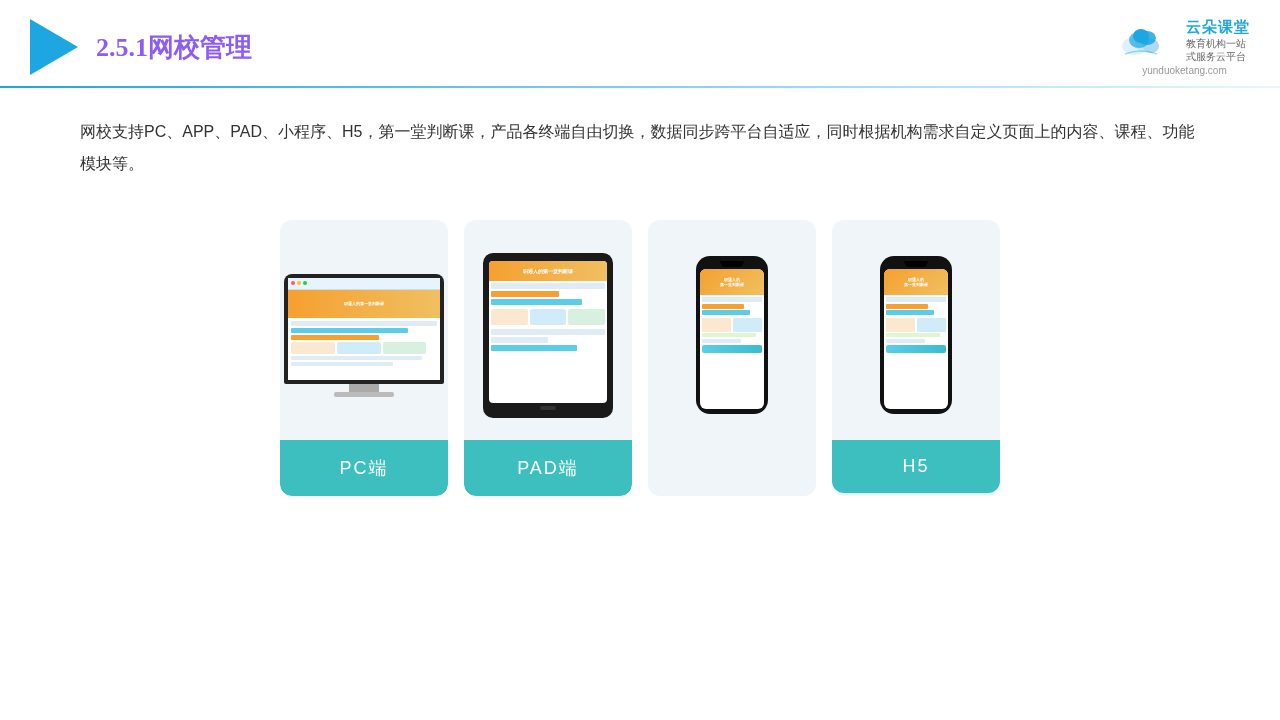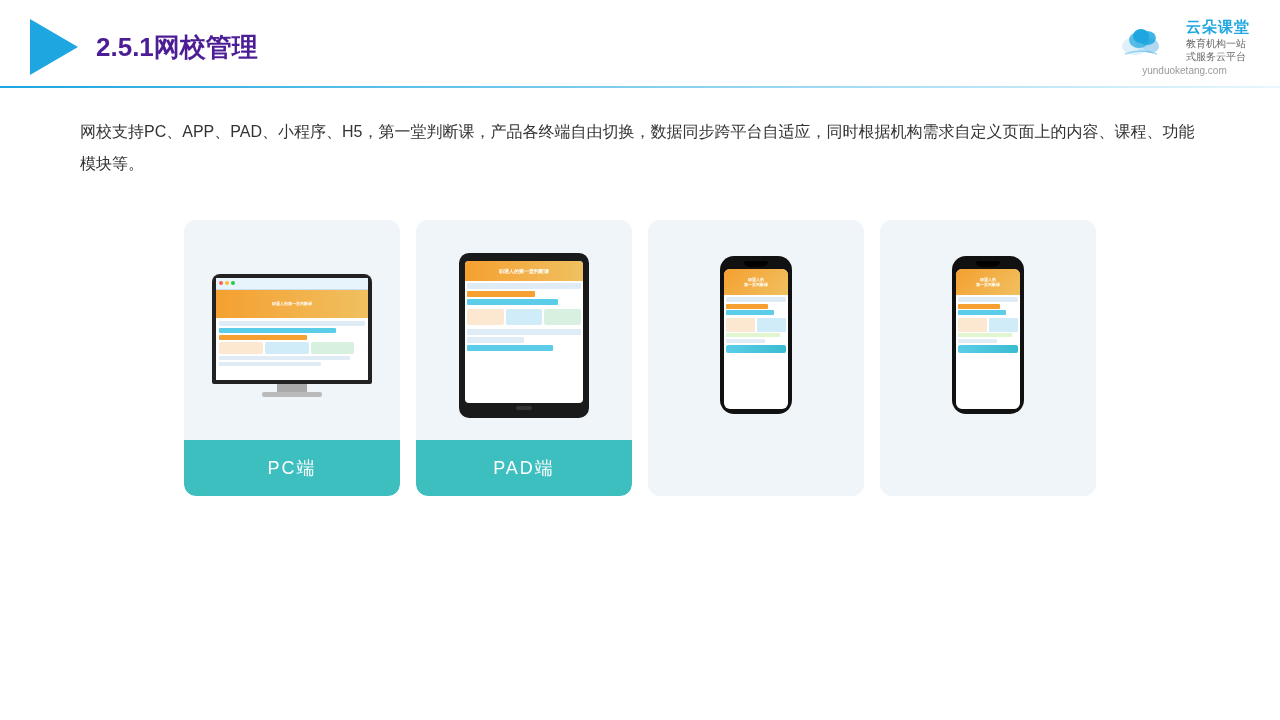--- a/index.html
+++ b/index.html
@@ -26,21 +26,22 @@
     .logo-triangle {
       width: 0;
       height: 0;
       border-top: 28px solid transparent;
       border-bottom: 28px solid transparent;
       border-left: 48px solid #1da6e0;
     }
     .page-title {
       font-size: 26px;
       font-weight: bold;
-      color: #4c1d95;
+      color: #8b5cf6;
+      font-family: Liberation Serif, serif;
     }
     .header-right {
       display: flex;
       flex-direction: column;
       align-items: center;
     }
     .brand-logo {
       display: flex;
       align-items: center;
       gap: 23px;
@@ -90,21 +91,21 @@
     .cards-container {
       display: flex;
       gap: 16px;
       padding: 30px 55px;
       justify-content: center;
     }
 
     .card {
       background: #f0f5fa;
       border-radius: 12px;
-      width: 216px;
+      width: 168px;
       display: flex;
       flex-direction: column;
       align-items: center;
       overflow: hidden;
     }
 
     .card-image-area {
       width: 100%;
       height: 220px;
       display: flex;
@@ -446,15 +447,16 @@
               <div style="height:14px;flex:1;background:#fce8d0;border-radius:1px;"></div>
               <div style="height:14px;flex:1;background:#d0ecf8;border-radius:1px;"></div>
             </div>
             <div style="height:4px;background:#e0f5d0;width:90%;border-radius:1px;"></div>
             <div style="height:4px;background:#e0ecf5;width:65%;border-radius:1px;"></div>
             <div style="height:8px;background:linear-gradient(to right,#5bcde8,#3abcd0);border-radius:2px;margin-top:1px;"></div>
           </div>
         </div>
       </div>
     </div>
+    <div class="card-label">H5</div>
   </div>
 
 </div>
 
 </body></html>

